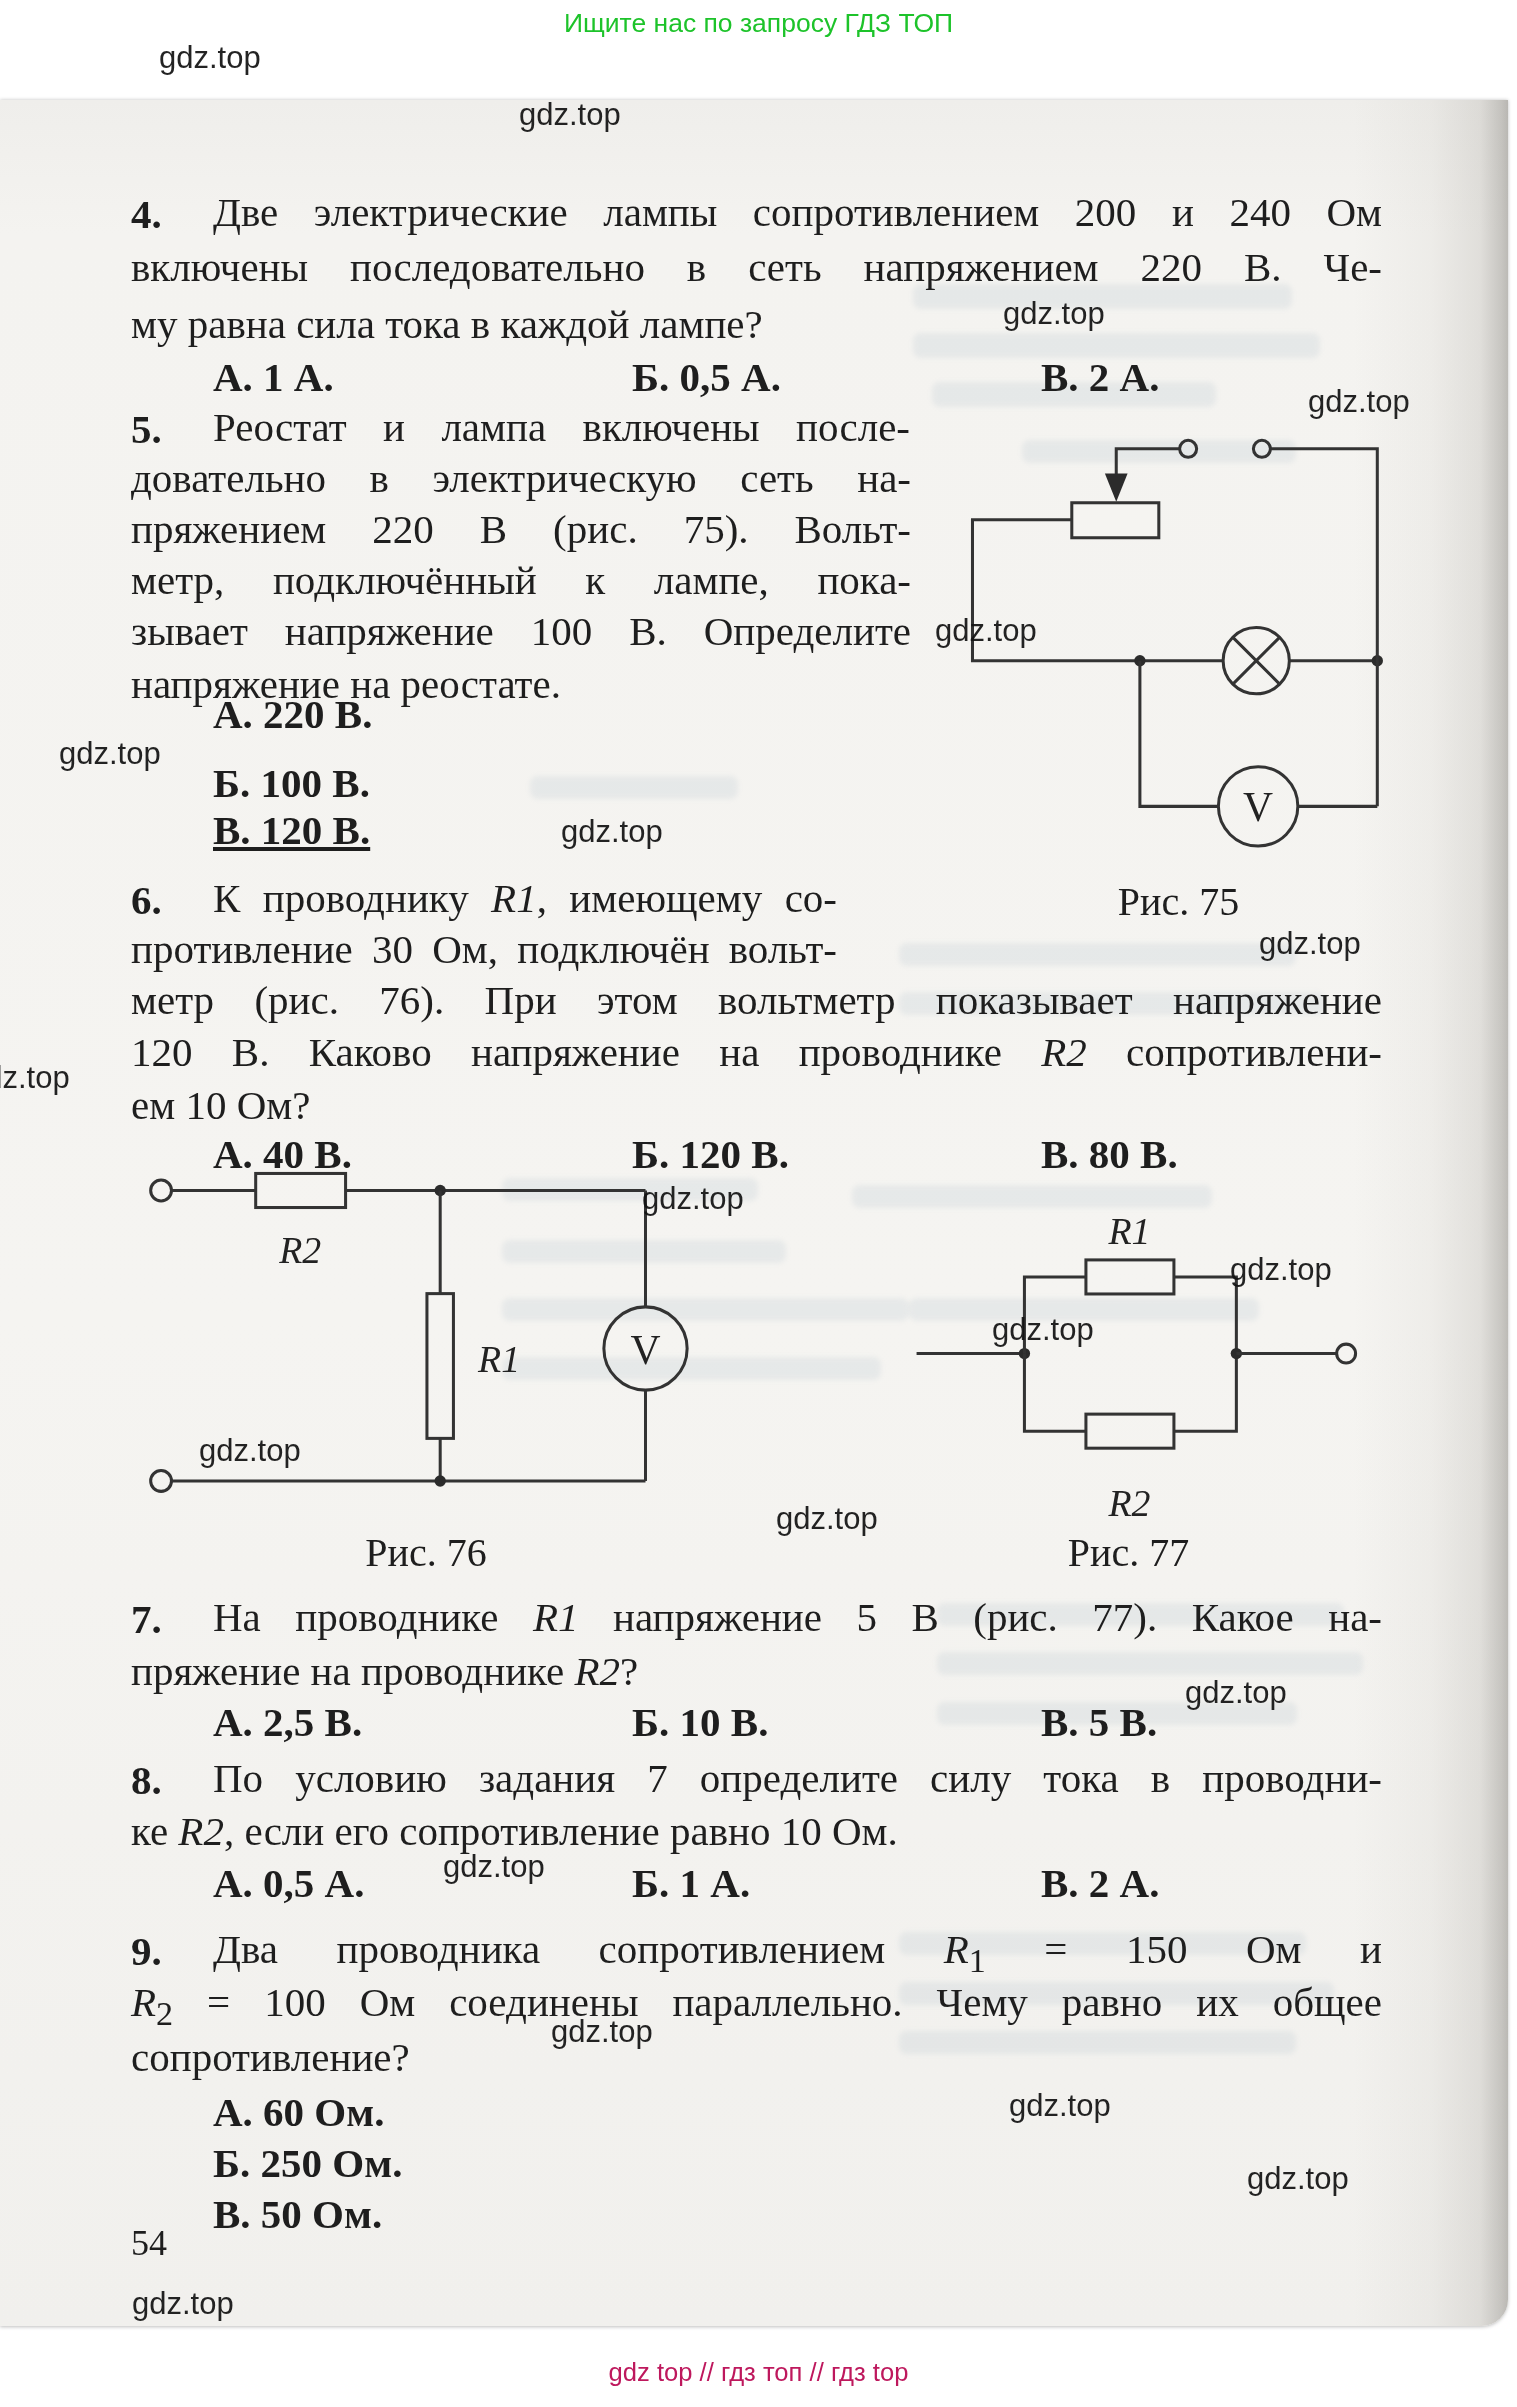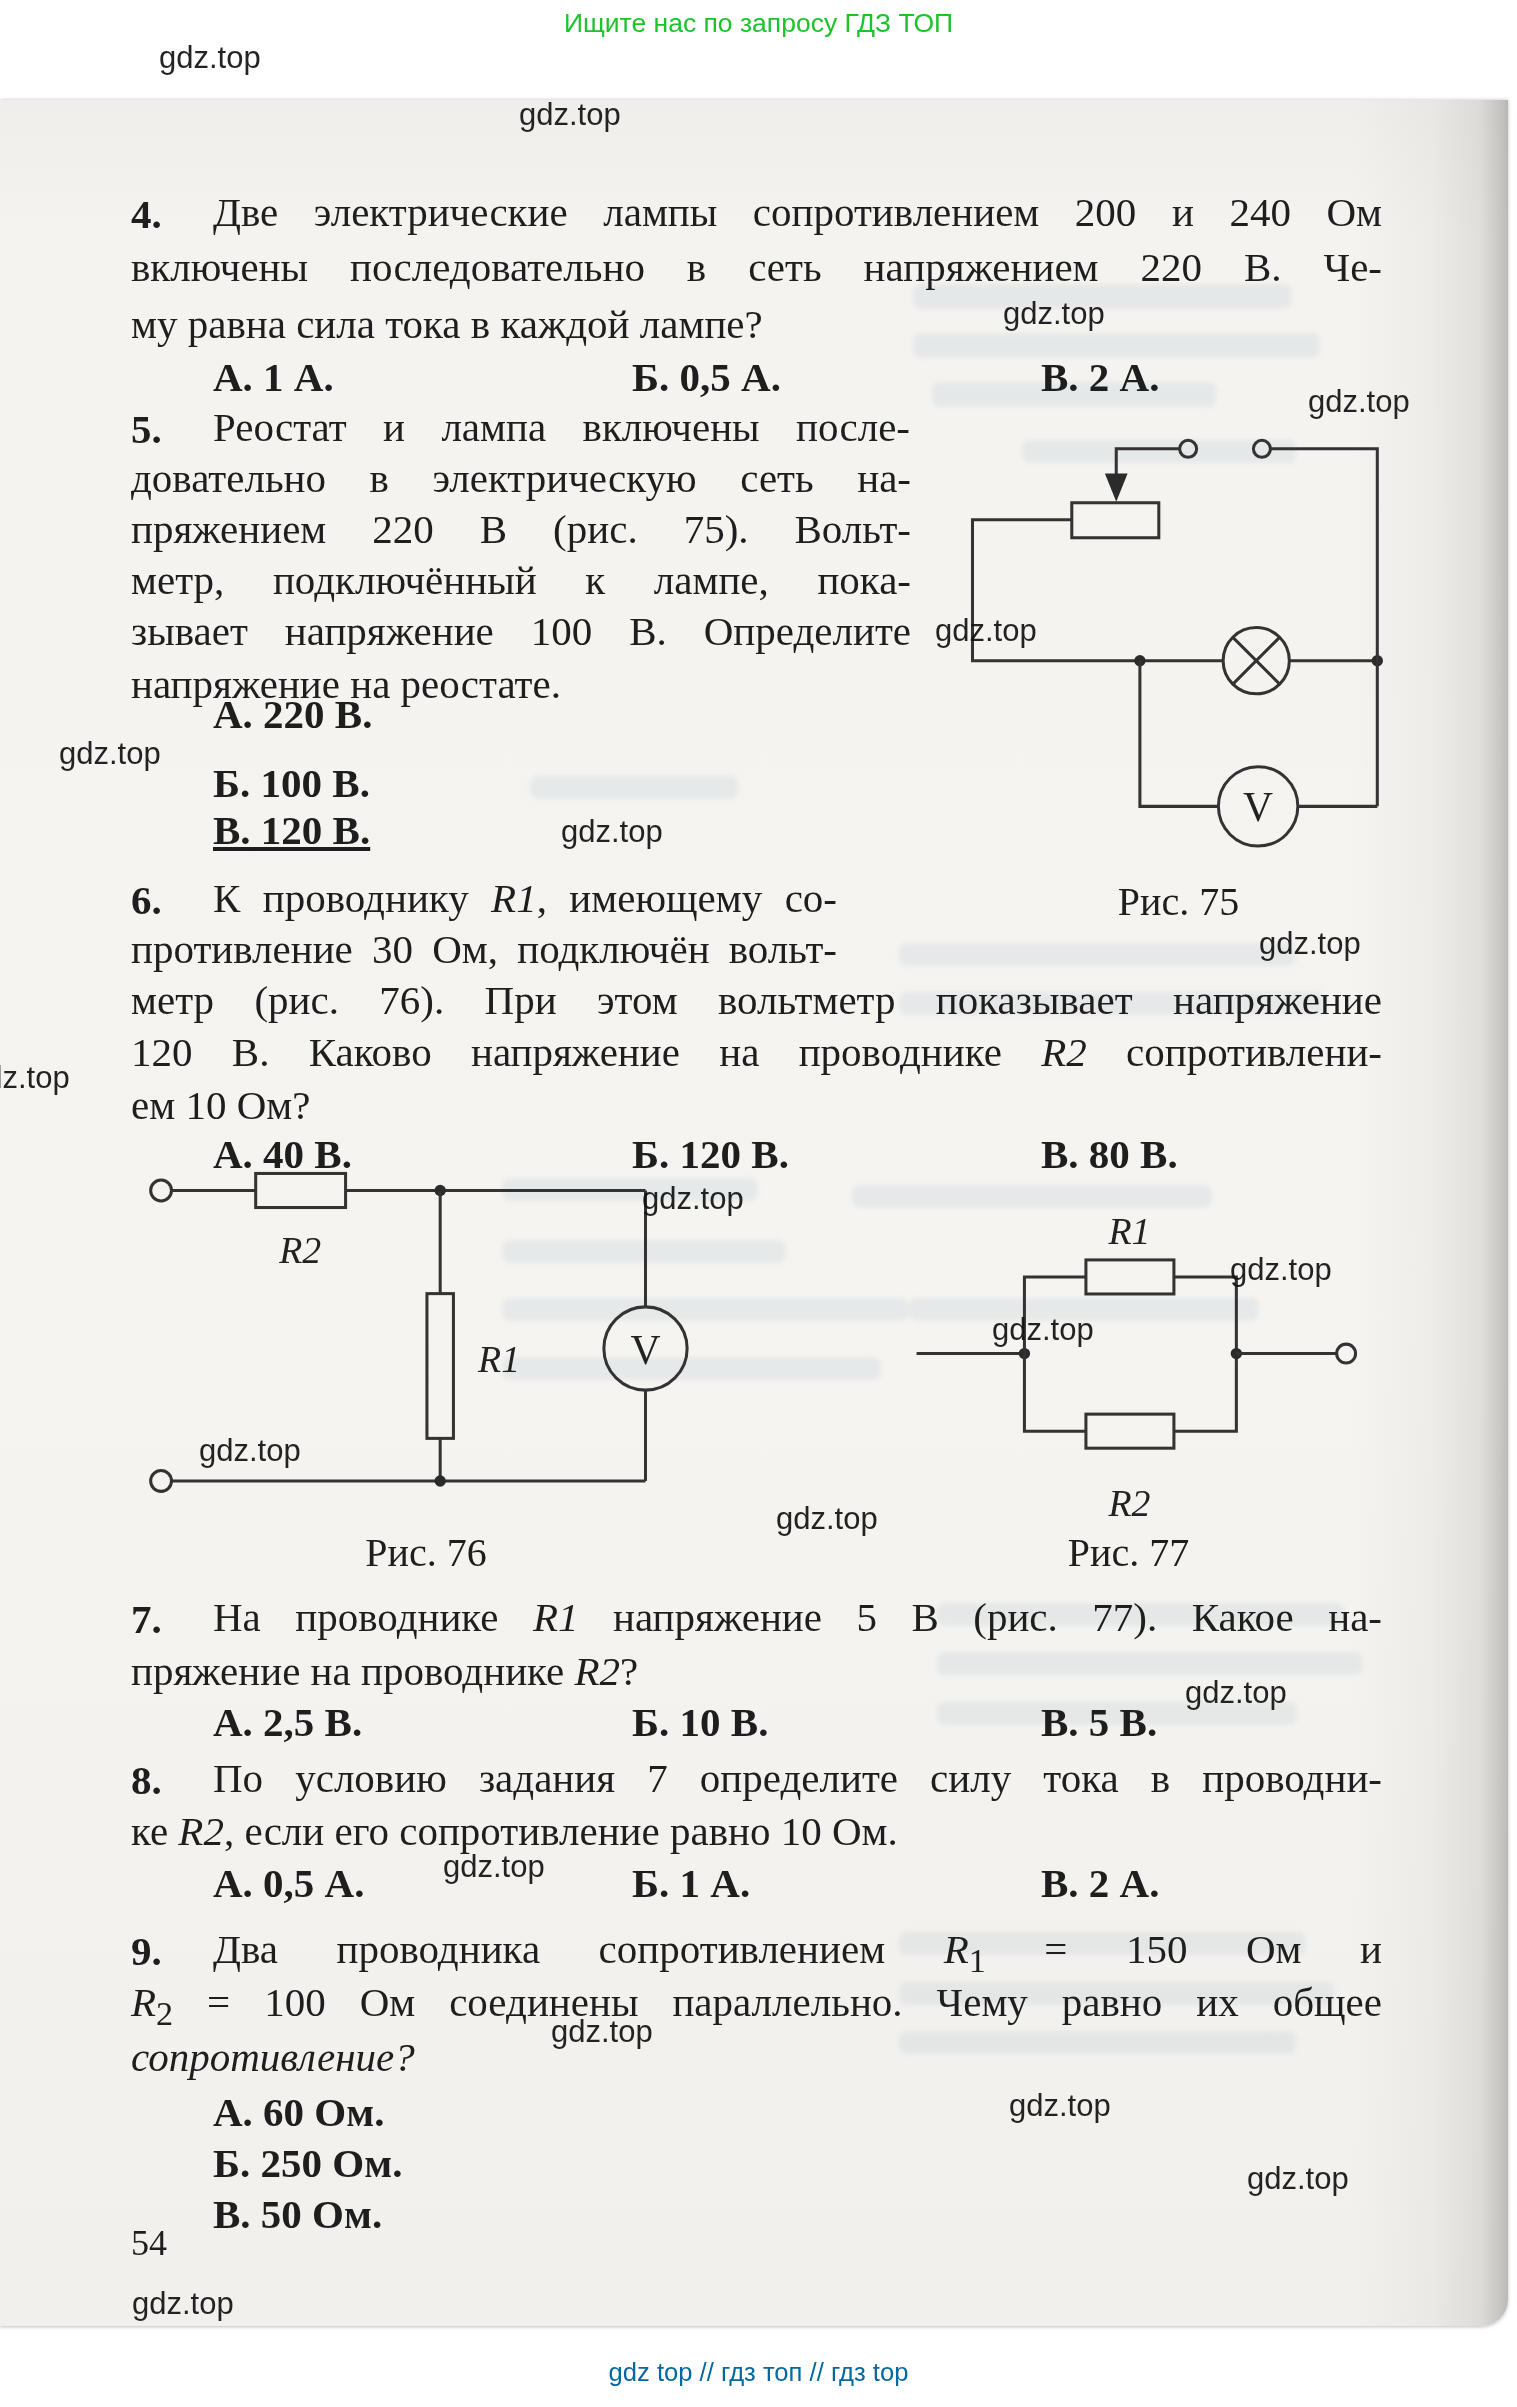--- a/index.html
+++ b/index.html
@@ -182,21 +182,21 @@
   <div class="tl num" style="left:131px;top:1758px;">8.</div>
   <div class="tl j" style="left:213px;top:1758px;width:1169px;">По условию задания 7 определите силу тока в проводни-</div>
   <div class="tl" style="left:131px;top:1809px;">ке <i>R2</i>, если его сопротивление равно 10 Ом.</div>
   <div class="tl ans" style="left:213px;top:1861px;">А. 0,5 А.</div>
   <div class="tl ans" style="left:632px;top:1861px;">Б. 1 А.</div>
   <div class="tl ans" style="left:1041px;top:1861px;">В. 2 А.</div>
 
   <div class="tl num" style="left:131px;top:1929px;">9.</div>
   <div class="tl j" style="left:213px;top:1929px;width:1169px;">Два проводника сопротивлением <i>R</i><sub>1</sub> = 150 Ом и</div>
   <div class="tl j" style="left:131px;top:1982px;width:1251px;"><i>R</i><sub>2</sub> = 100 Ом соединены параллельно. Чему равно их общее</div>
-  <div class="tl" style="left:131px;top:2035px;font-style:italic;">сопротивление?</div>
+  <div class="tl" style="left:131px;top:2035px;">сопротивление?</div>
   <div class="tl ans" style="left:213px;top:2090px;">А. 60 Ом.</div>
   <div class="tl ans" style="left:213px;top:2141px;">Б. 250 Ом.</div>
   <div class="tl ans" style="left:213px;top:2192px;">В. 50 Ом.</div>
 
   <div class="pageno" style="left:131px;top:2222px;">54</div>
 
   <div class="wm" style="left:159px;top:40px;">gdz.top</div>
   <div class="wm" style="left:519px;top:97px;">gdz.top</div>
   <div class="wm" style="left:1003px;top:296px;">gdz.top</div>
   <div class="wm" style="left:1308px;top:384px;">gdz.top</div>
@@ -212,15 +212,15 @@
   <div class="wm" style="left:776px;top:1501px;">gdz.top</div>
   <div class="wm" style="left:1185px;top:1675px;">gdz.top</div>
   <div class="wm" style="left:443px;top:1849px;">gdz.top</div>
   <div class="wm" style="left:551px;top:2014px;">gdz.top</div>
   <div class="wm" style="left:1009px;top:2088px;">gdz.top</div>
   <div class="wm" style="left:1247px;top:2161px;">gdz.top</div>
   <div class="wm" style="left:132px;top:2286px;">gdz.top</div>
 
   <div class="edge-shade"></div>
 
-  <div class="footer" style="color:#0369a1;">gdz top  //  гдз топ  //  гдз top</div>
+  <div class="footer" style="color:#be185d;">gdz top  //  гдз топ  //  гдз top</div>
 </div>
 
 
 </body></html>

